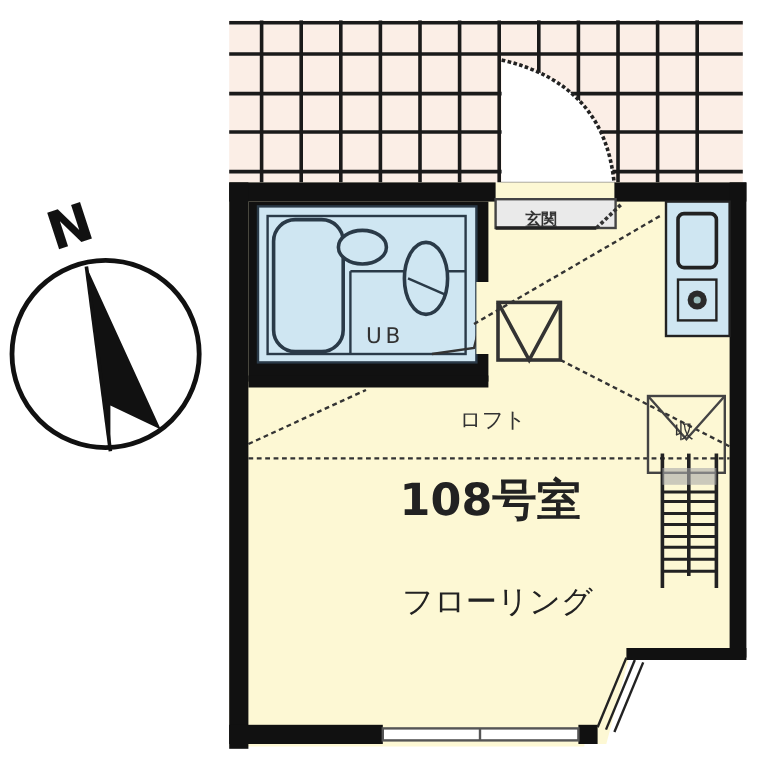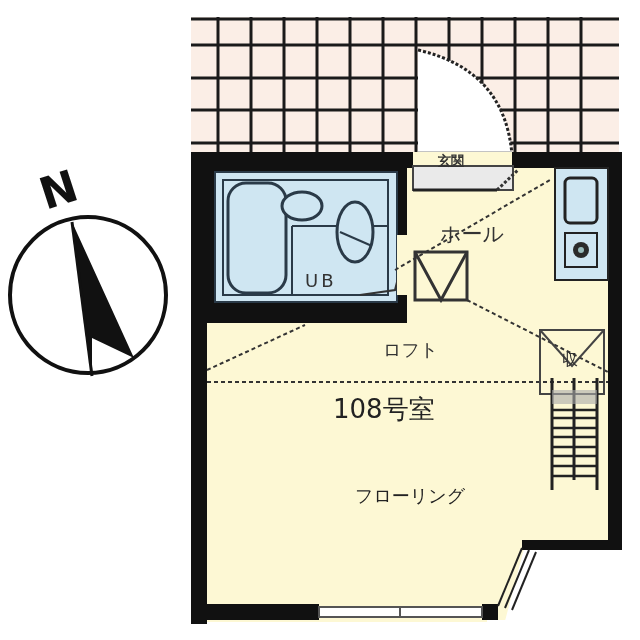--- a/index.html
+++ b/index.html
@@ -129,19 +129,18 @@
         <line x1="552" y1="447" x2="597" y2="447"></line>
         <line x1="552" y1="456" x2="597" y2="456"></line>
         <line x1="552" y1="466" x2="597" y2="466"></line>
         <line x1="552" y1="476" x2="597" y2="476"></line>
       </g>
       <rect x="552" y="390" width="45" height="14" fill="#aaa" opacity="0.6"></rect>
     </g>
   </svg>
 
   <span class="lbl" style="left:305px;top:270px;font-size:18px;color:#333;letter-spacing:3px;text-align:right;">UB</span>
-  <span class="lbl" style="left:438px;top:152px;font-size:13px;color:#333;font-weight:bold;text-decoration:underline;">玄関</span>
-  <span class="lbl" style="left:440px;top:220px;font-size:21px;color:#333;">ホール</span>
+  <span class="lbl" style="left:438px;top:174px;font-size:13px;color:#333;font-weight:bold;text-decoration:underline;">玄関</span>
   <span class="lbl" style="left:383px;top:338px;font-size:18px;color:#333;">ロフト</span>
   <span class="lbl" style="left:562px;top:350px;font-size:16px;color:#333;">収</span>
-  <span class="lbl" style="left:333px;top:392px;font-size:26px;color:#222;">108号室</span>
-  <span class="lbl" style="left:335px;top:484px;font-size:18px;color:#222;margin-left:20px;">フローリング</span>
+  <span class="lbl" style="left:333px;top:392px;font-size:37px;color:#222;font-weight:bold;">108号室</span>
+  <span class="lbl" style="left:335px;top:484px;font-size:26px;color:#222;">フローリング</span>
 </div>
 
 </body></html>

